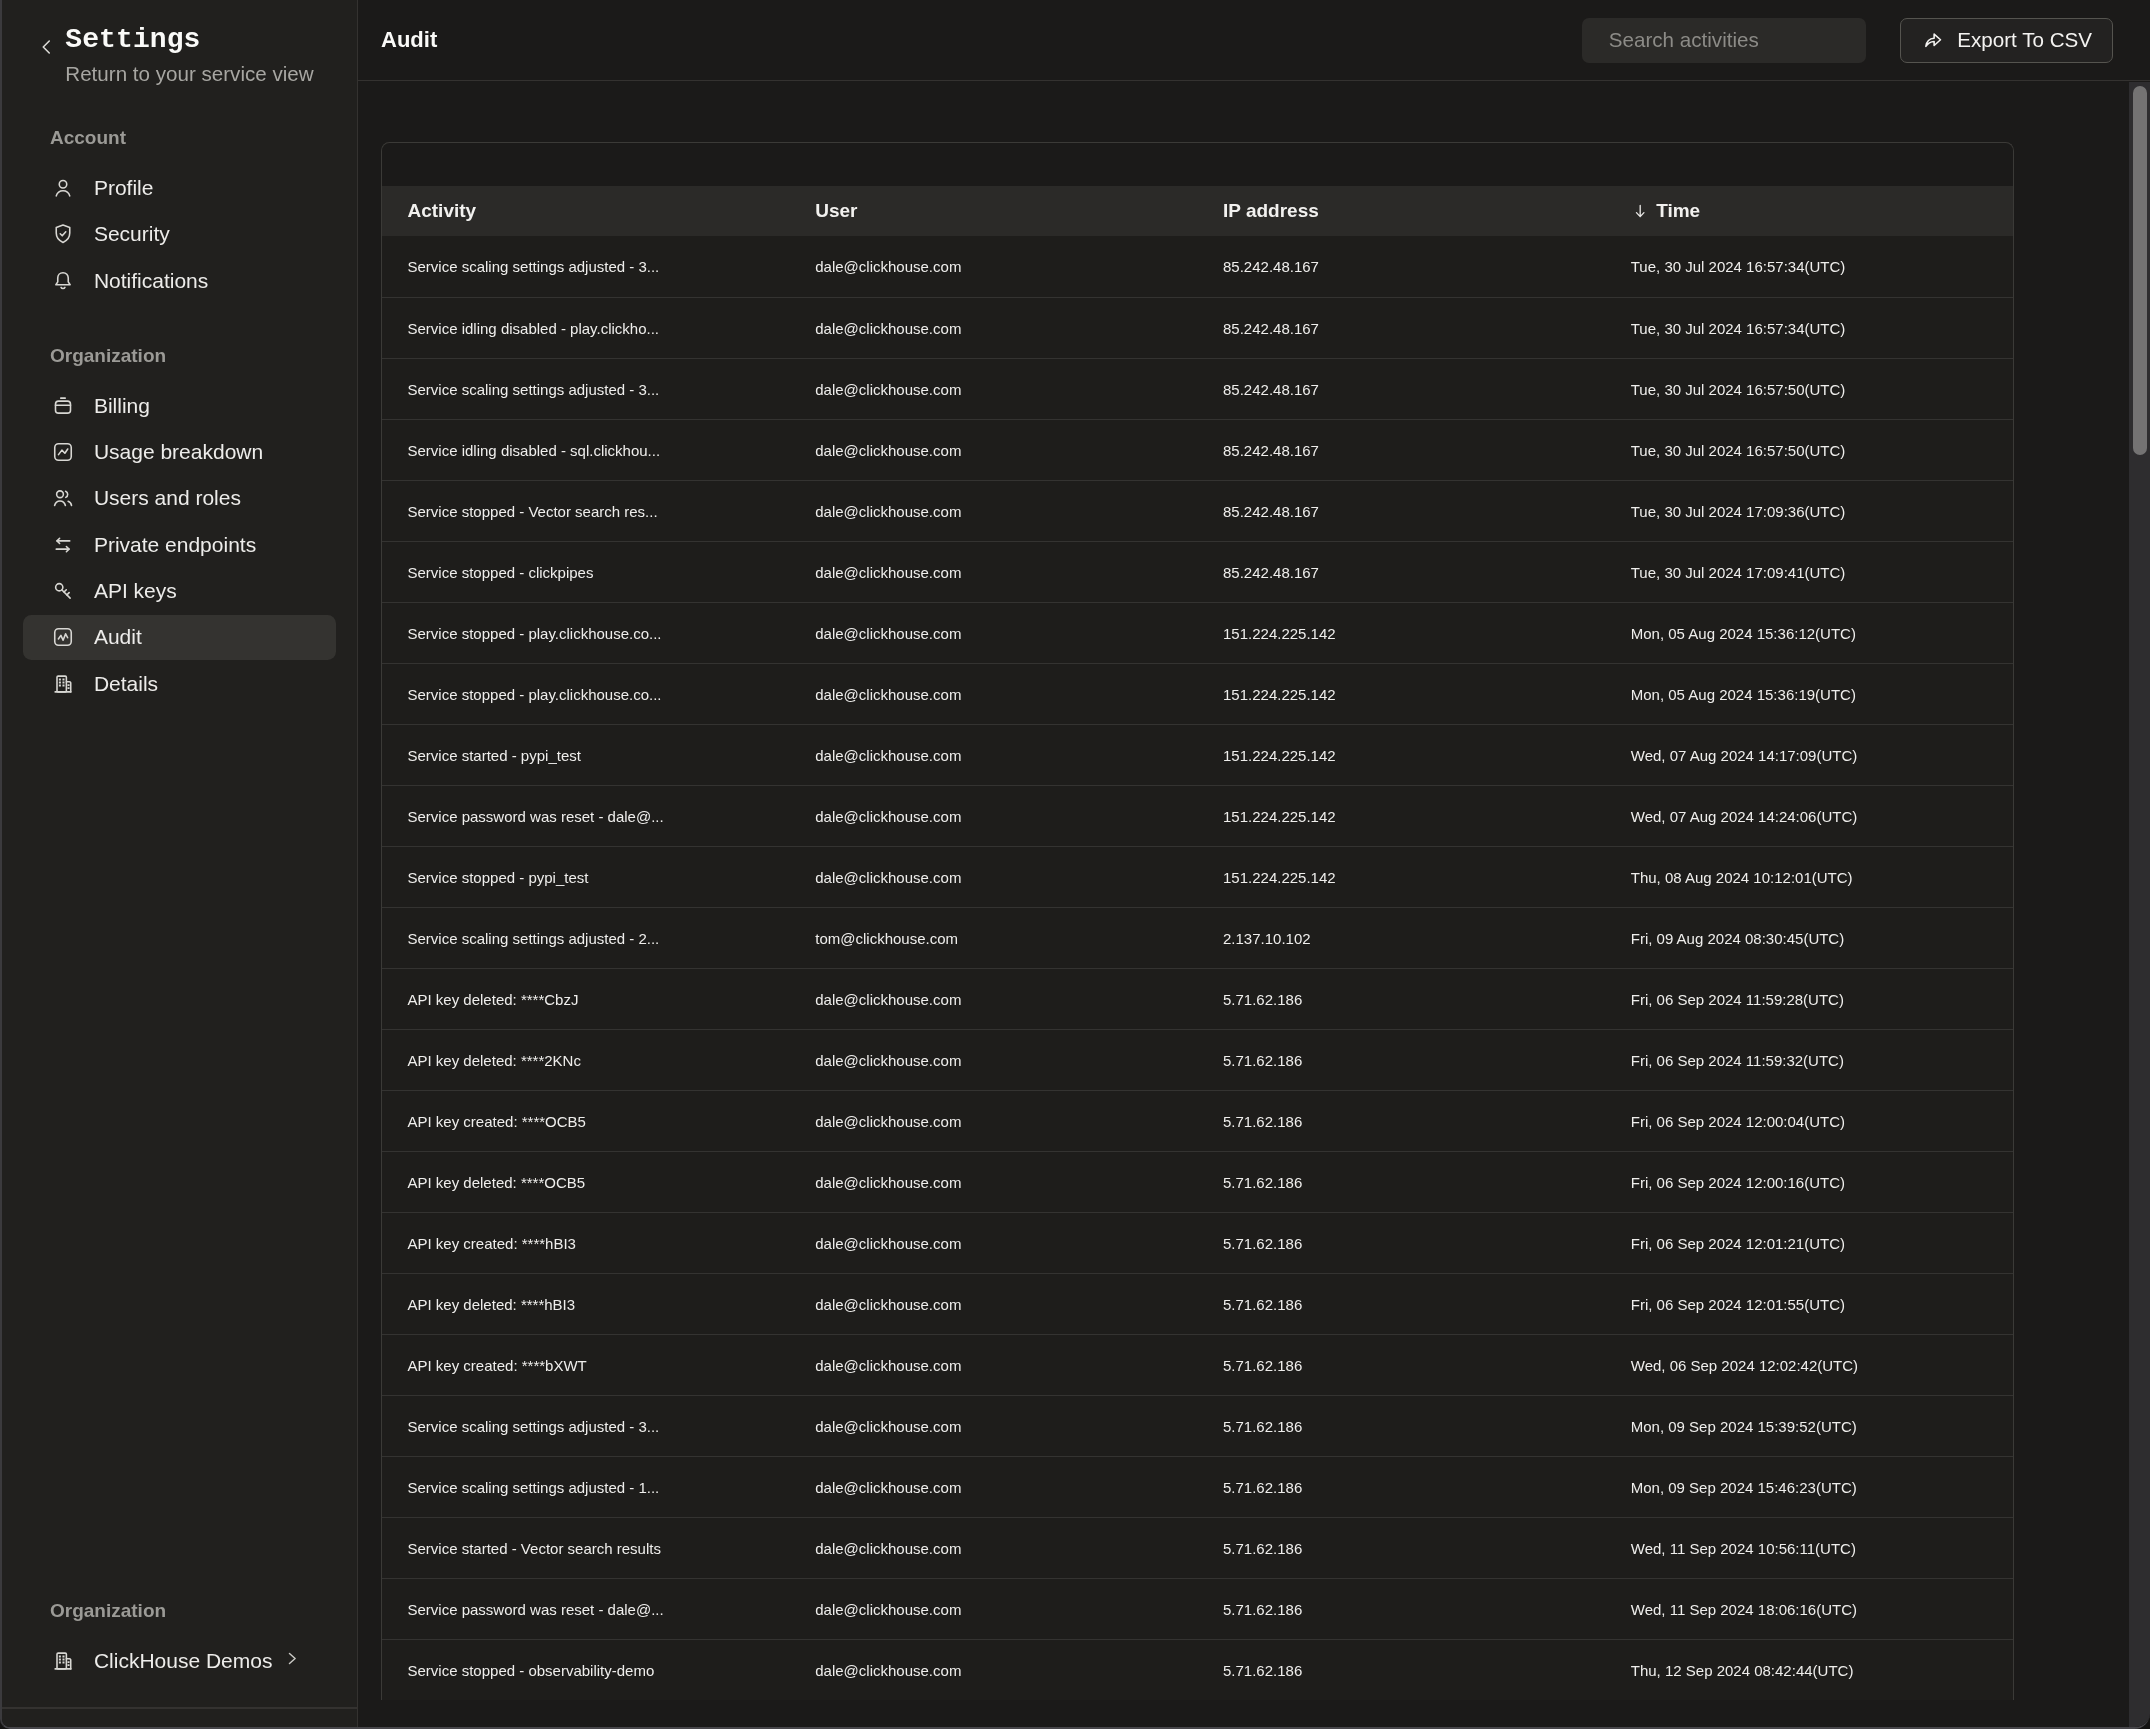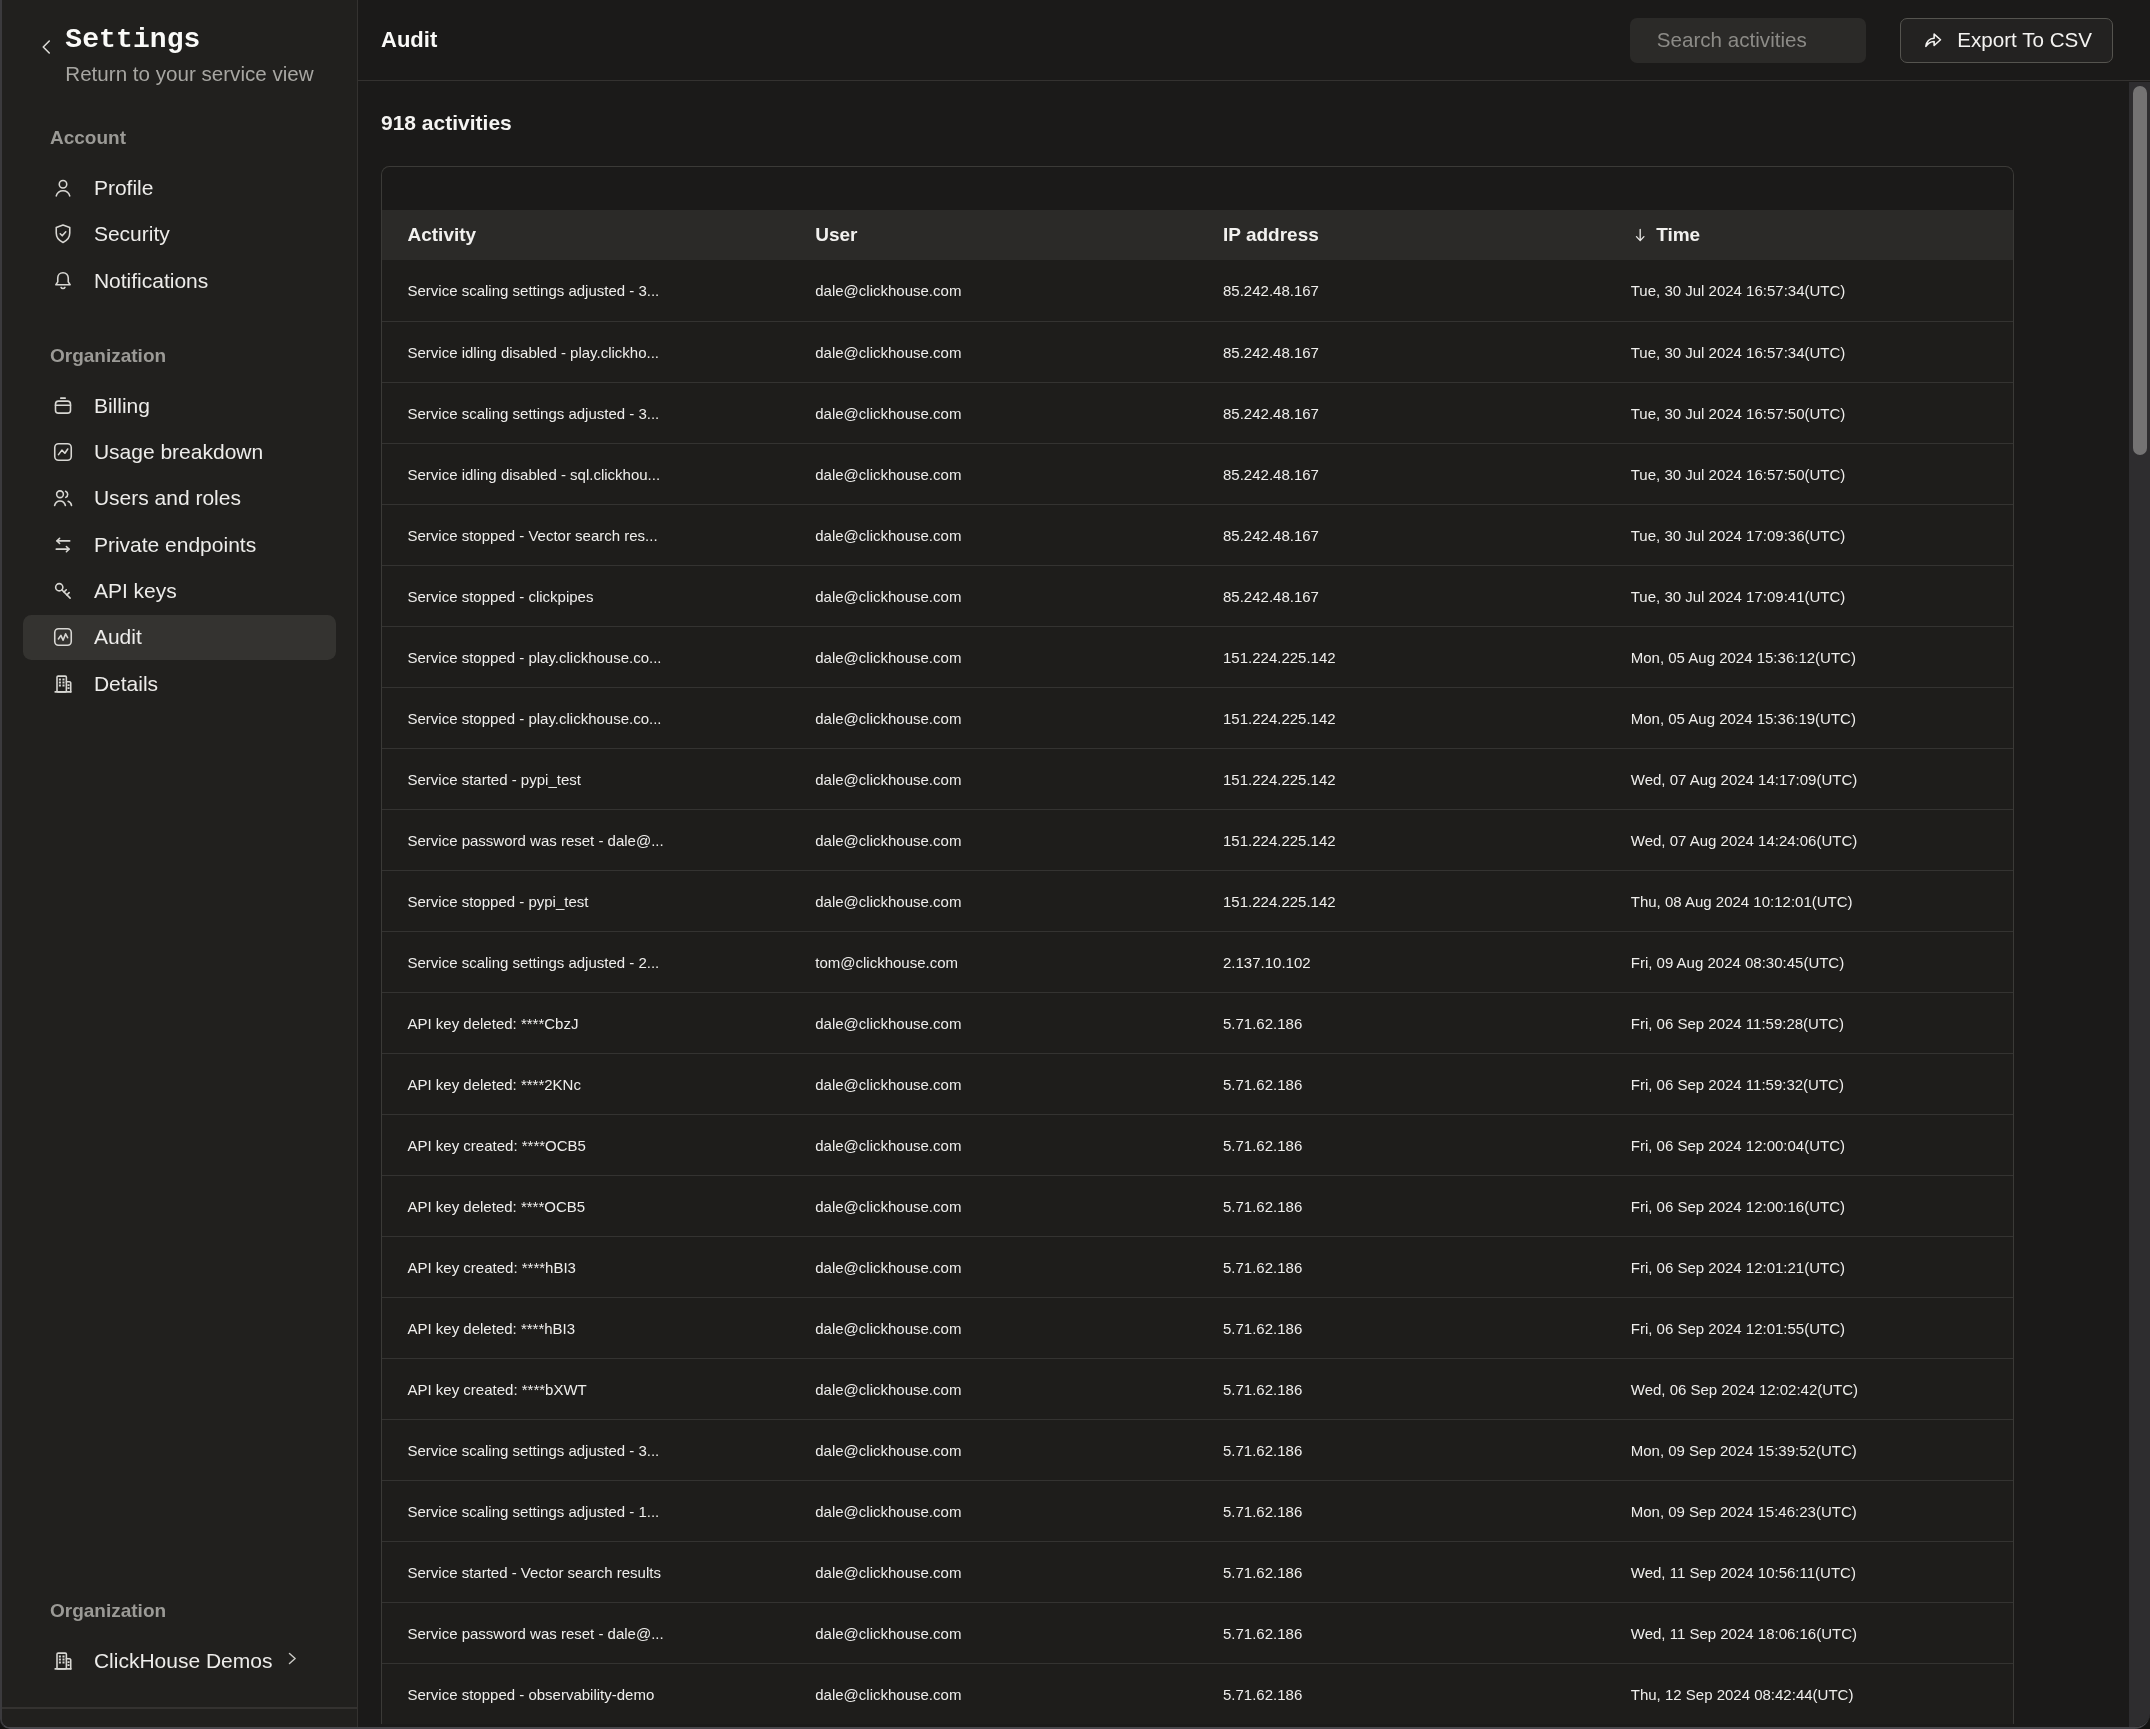--- a/index.html
+++ b/index.html
@@ -25,21 +25,21 @@
   .org-row .chev svg{width:20px;height:20px;stroke:currentColor;fill:none;stroke-width:2.4;stroke-linecap:round;stroke-linejoin:round;}
   .sb-divider{height:1.4px;background:#343230;margin:23px 0 18.4px 0;}
   .dot{width:12px;height:12px;border-radius:50%;background:#6ee787;margin:0 6.4px;flex:none;}
   .sb-bottom{padding-bottom:24px;}
 
   
   .main{flex:1;position:relative;background:#1b1a19;display:flex;flex-direction:column;overflow:hidden;}
   .topbar{height:81px;min-height:81px;display:flex;align-items:center;padding:0 37px 0 23px;border-bottom:1.4px solid #343230;}
   .page-title{font-size:22px;font-weight:bold;color:#fafaf8;}
   .top-right{margin-left:auto;display:flex;align-items:center;gap:34px;}
-  .search-box{width:236px;height:45px;background:#2b2a28;border-radius:7px;display:flex;align-items:center;padding:0 14px;gap:11.3px;color:#8c8b87;}
+  .search-box{width:284px;height:45px;background:#2b2a28;border-radius:7px;display:flex;align-items:center;padding:0 14px;gap:11.3px;color:#8c8b87;}
   .search-box svg{width:23px;height:23px;stroke:#8c8b87;fill:none;stroke-width:2.2;stroke-linecap:round;}
   .search-box input{flex:1;background:transparent;border:none;outline:none;font-size:20.6px;color:#e8e7e5;font-family:inherit;}
   .search-box input::placeholder{color:#8c8b87;}
   .btn{height:45px;border:1.4px solid #55544f;background:#232221;border-radius:7px;display:flex;align-items:center;gap:12.8px;padding:12px 20px;font-size:20.6px;color:#f4f3f1;cursor:pointer;white-space:nowrap;}
   .btn svg{width:24px;height:24px;stroke:currentColor;fill:none;stroke-width:2.1;stroke-linecap:round;stroke-linejoin:round;}
 
   .content{padding:30px 0 0 23px;flex:1;}
   .count{font-size:21px;font-weight:bold;color:#f5f4f2;}
   .table{margin-top:31px;width:1633px;border:1.4px solid #3b3a37;border-bottom:none;border-radius:8.5px 8.5px 0 0;overflow:hidden;}
   .thead{height:50px;background:#2b2a28;display:grid;grid-template-columns:1fr 1fr 1fr 1fr;align-items:center;font-size:19px;font-weight:bold;color:#f2f1ef;margin-top:43px;}
@@ -221,21 +221,20 @@
         <button class="btn">
           <svg viewBox="0 0 32 32">
               <path d="M6.5 24.5c.9-6.6 4.8-10.4 11-10.8V8.2L26 15.7l-8.5 7.6v-5.4c-4.7.2-8.2 2.1-11 6.6z"></path>
             </svg>
           <span>Export To CSV</span>
         </button>
       </div>
     </div>
 
     <div class="content">
-      <div class="count">918 activities</div>
 
       <div class="table">
         <div class="thead">
           <div class="cell">
               <span>Activity</span>
             </div>
           <div class="cell">
               <span>User</span>
             </div>
           <div class="cell">

